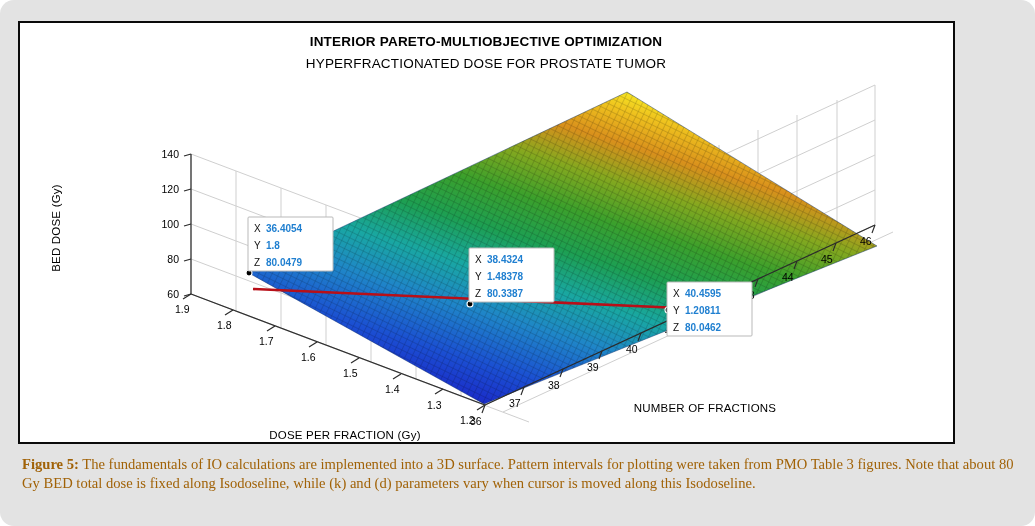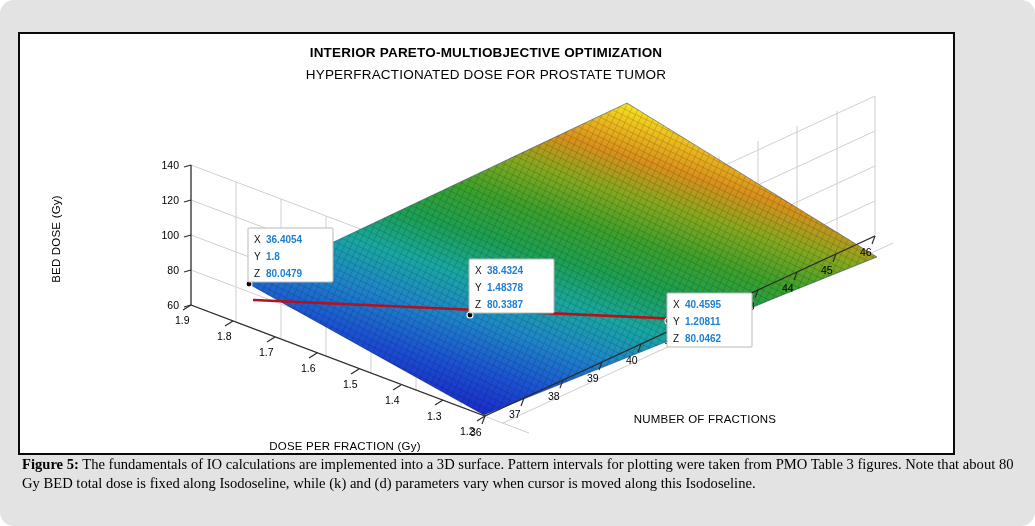--- a/index.html
+++ b/index.html
@@ -9,21 +9,21 @@
     font-family:"Liberation Sans", sans-serif;
   }
   #page{
     position:relative;width:1035px;height:526px;
     background:#e3e3e3;
     border-radius:14px;
     overflow:hidden;
   }
   
   #figure-panel{
-    position:absolute;left:18px;top:32px;width:937px;height:423px;
+    position:absolute;left:18px;top:21px;width:937px;height:423px;
     background:#ffffff;
     border:2px solid #0a0a0a;
     box-sizing:border-box;
     overflow:hidden;
   }
   #plot-svg{position:absolute;left:0;top:0;}
 
   
   .ttl1{
     font-size:13.5px;font-weight:bold;letter-spacing:.2px;
@@ -39,21 +39,21 @@
   
   .tip-box{fill:#ffffff;stroke:#b9b9b9;stroke-width:1;}
   .tip-key{font-size:10px;fill:#111;font-family:"Liberation Sans",sans-serif;}
   .tip-val{font-size:10px;fill:#1f7fd0;font-weight:bold;font-family:"Liberation Sans",sans-serif;}
   .tip-marker{fill:#000;stroke:#fff;stroke-width:1.1;}
 
   
   #caption{
     position:absolute;left:22px;top:455px;width:995px;
     font-family:"Liberation Serif", serif;
-    font-size:14.6px;line-height:18.5px;color:#000000;
+    font-size:14.6px;line-height:18.5px;color:#a16207;
     text-align:left;
   }
   #caption b{font-weight:bold;}
 </style>
 </head>
 <body>
 
 <div id="page">
 
   <div id="figure-panel">

